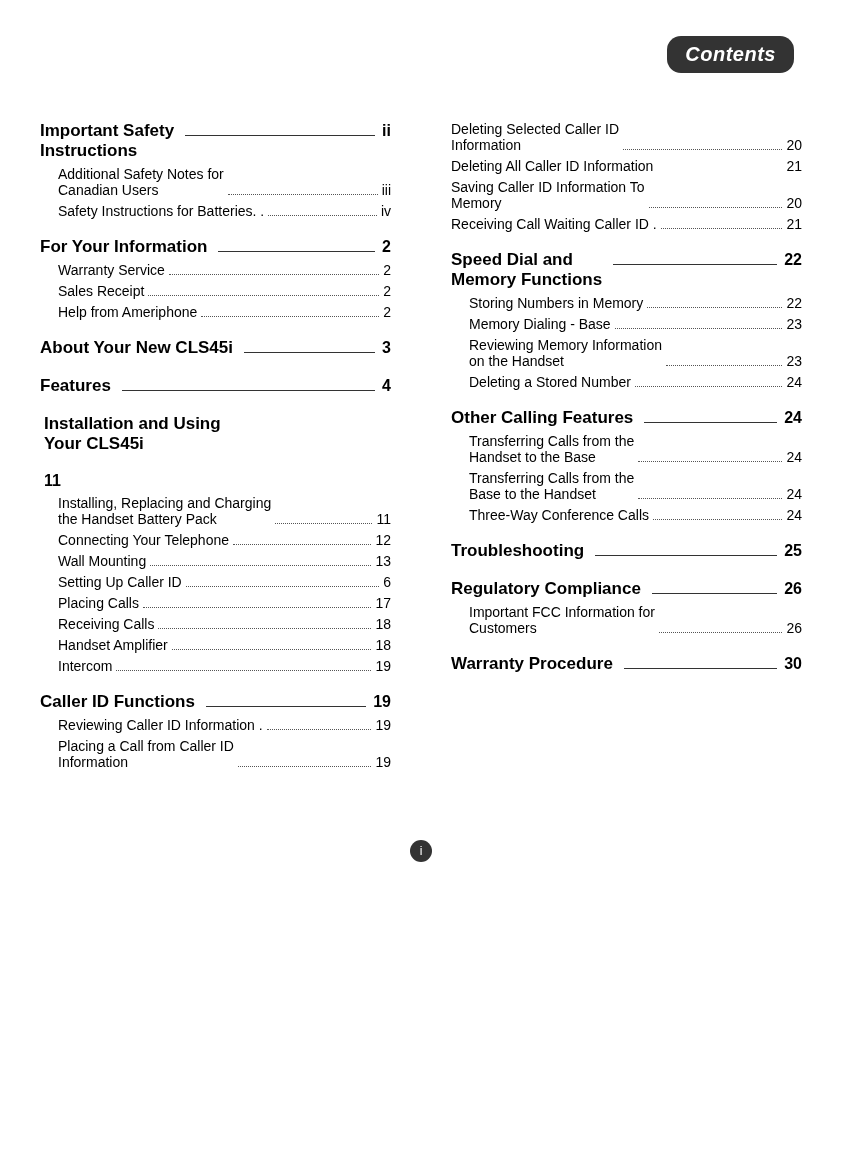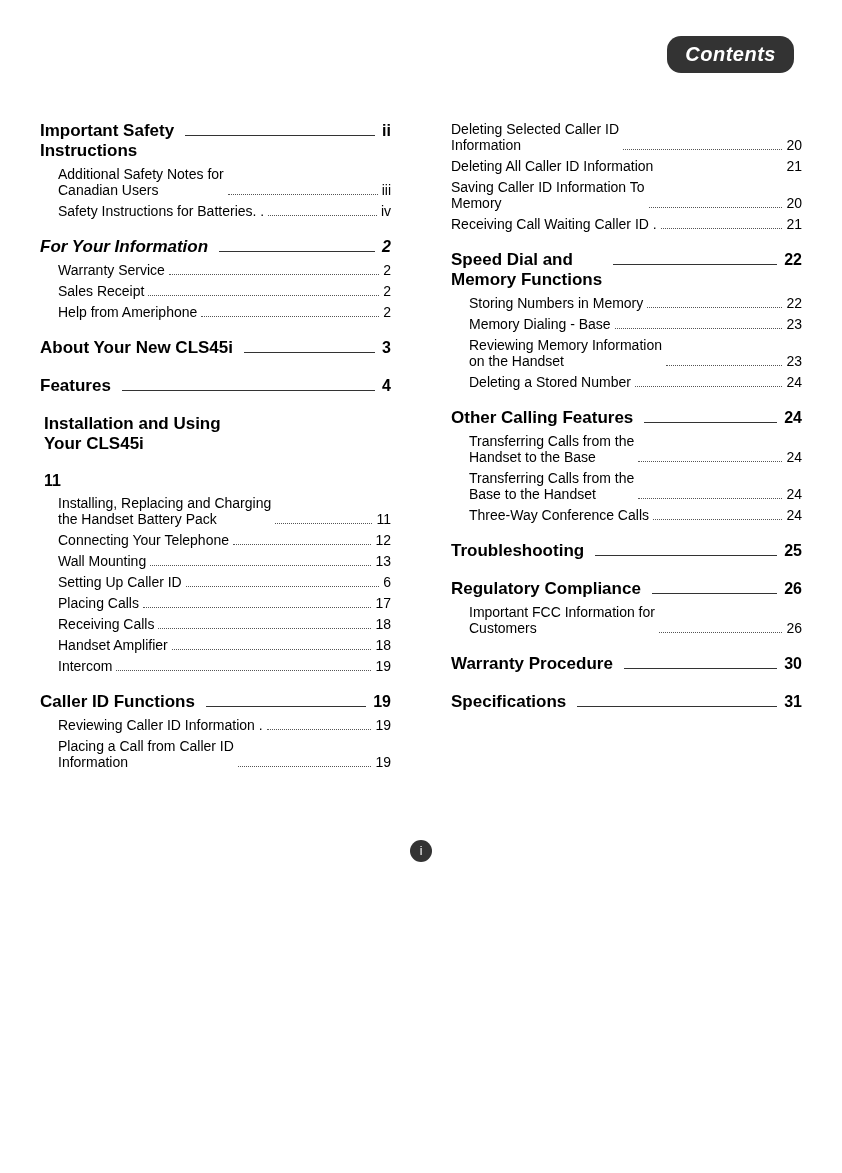--- a/index.html
+++ b/index.html
@@ -143,21 +143,21 @@
         <span class="entry-page">iii</span>
       </div>
       <div class="toc-entry sub-entry">
         <span class="entry-label">Safety Instructions for Batteries. .</span>
         <span class="dots"></span>
         <span class="entry-page">iv</span>
       </div>
     </div>
 
     <div>
-      <div class="section-title-inline" style="margin-top:18px;font-style:italic;">
+      <div class="section-title-inline" style="margin-top:18px;">
         <span class="title-text">For Your Information</span>
         <span class="title-line"></span>
         <span class="page-num">2</span>
       </div>
       <div class="toc-entry sub-entry">
         <span class="entry-label">Warranty Service</span>
         <span class="dots"></span>
         <span class="entry-page">2</span>
       </div>
       <div class="toc-entry sub-entry">
@@ -354,26 +354,19 @@
     </div>
 
     <div>
       <div class="section-title-inline" style="margin-top:18px;">
         <span class="title-text">Warranty Procedure</span>
         <span class="title-line"></span>
         <span class="page-num">30</span>
       </div>
     </div>
 
-    <div>
-      <div class="section-title-inline" style="margin-top:18px;">
-        <span class="title-text">Specifications</span>
-        <span class="title-line"></span>
-        <span class="page-num">31</span>
-      </div>
-    </div>
 
   </div>
 </div>
 
 <div class="bottom-page-num">
   <span class="circle">i</span>
 </div>
 
 </body></html>

